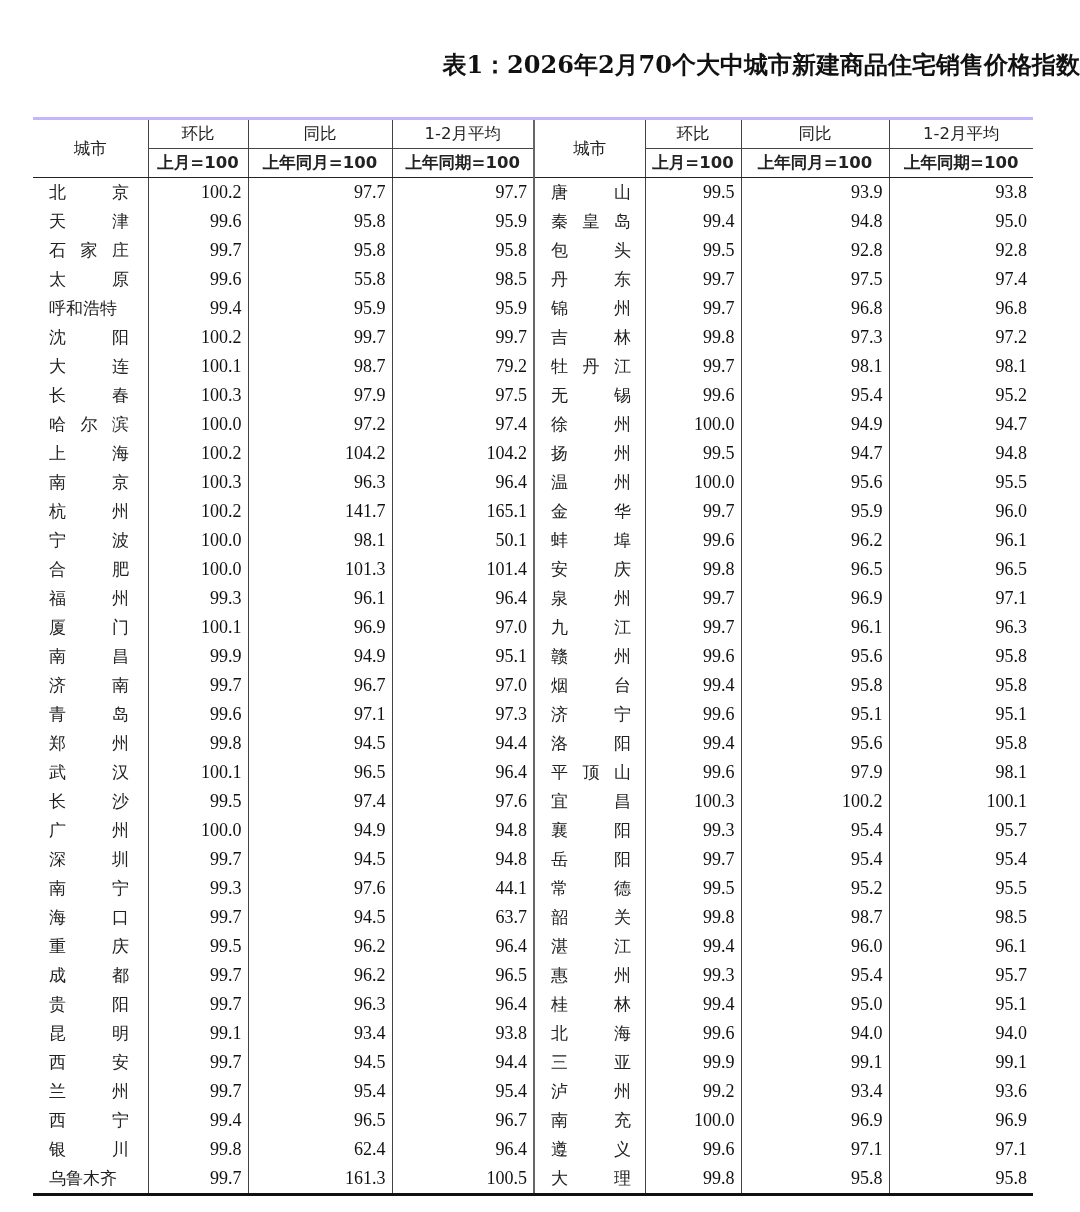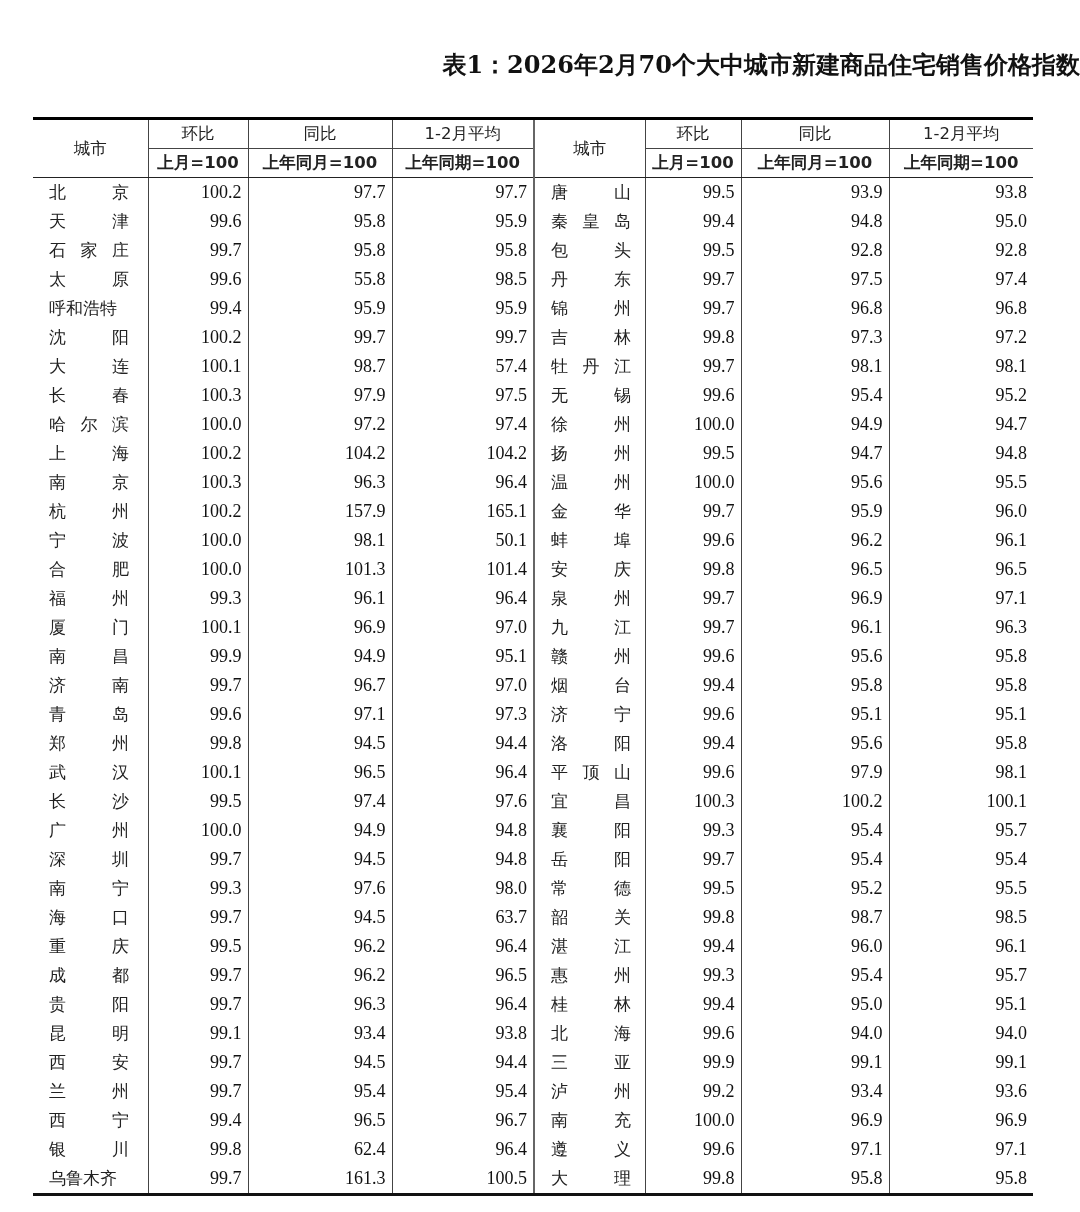--- a/index.html
+++ b/index.html
@@ -1,19 +1,19 @@
 <!DOCTYPE html>
 <html><head>
 <meta charset="utf-8">
 <style>
   html, body { margin:0; padding:0; background:#ffffff; }
   body { width:1080px; height:1212px; position:relative; font-family:"DejaVu Serif","Liberation Serif",serif; color:#111; overflow:hidden; }
   .title { position:absolute; top:26px; left:0; width:1080px; text-align:right; font-size:24px; font-weight:bold; font-family:"DejaVu Serif","Liberation Serif",serif; letter-spacing:0px;margin-top:23px; }
   table.idx { position:absolute; top:117px; left:33px; width:1000px; border-collapse:collapse; table-layout:fixed; font-family:"Liberation Serif","DejaVu Serif",serif; font-size:18px; }
-  table.idx { border-top:3px solid #000000; border-bottom:3px solid #111; }
+  table.idx { border-top:3px solid #c4b5fd; border-bottom:3px solid #111; }
   table.idx th { font-weight:normal; font-size:18px; height:28px; padding:0; text-align:center; color:#222; border-left:1px solid #444; border-bottom:1px solid #444; white-space:nowrap; font-family:"DejaVu Sans","Liberation Sans",sans-serif; font-size:16.5px; }
   table.idx th.first { border-left:none; }
   table.idx th.sub { border-bottom:1.5px solid #222;font-weight:bold; }
   table.idx th.cityh { border-bottom:1.5px solid #222; }
   table.idx td { height:29px; padding:0 6px 0 0; text-align:right; border-left:1px solid #444; white-space:nowrap; font-size:18px; color:#111; }
   table.idx td.city { text-align:left; padding:0 0 0 16px; border-left:1px solid #555; font-family:"DejaVu Sans","Liberation Sans",sans-serif; font-size:17px; color:#222; }
   table.idx td.city.first { border-left:none; }
   .cn { display:flex; justify-content:space-between; width:80px; }
   .cn span { display:inline-block; }
   .divider { border-left:2px solid #666 !important; }
@@ -181,21 +181,21 @@
       </tr>
       <tr>
         <td class="city first">
           <span class="cn">
             <span>大</span>
             <span>连</span>
           </span>
         </td>
         <td>100.1</td>
         <td>98.7</td>
-        <td>57.4</td>
+        <td>79.2</td>
         <td class="city divider">
           <span class="cn">
             <span>牡</span>
             <span>丹</span>
             <span>江</span>
           </span>
         </td>
         <td>99.7</td>
         <td>98.1</td>
         <td>98.1</td>
@@ -282,21 +282,21 @@
         <td>95.5</td>
       </tr>
       <tr>
         <td class="city first">
           <span class="cn">
             <span>杭</span>
             <span>州</span>
           </span>
         </td>
         <td>100.2</td>
-        <td>157.9</td>
+        <td>141.7</td>
         <td>165.1</td>
         <td class="city divider">
           <span class="cn">
             <span>金</span>
             <span>华</span>
           </span>
         </td>
         <td>99.7</td>
         <td>95.9</td>
         <td>96.0</td>
@@ -544,21 +544,21 @@
       </tr>
       <tr>
         <td class="city first">
           <span class="cn">
             <span>南</span>
             <span>宁</span>
           </span>
         </td>
         <td>99.3</td>
         <td>97.6</td>
-        <td>98.0</td>
+        <td>44.1</td>
         <td class="city divider">
           <span class="cn">
             <span>常</span>
             <span>德</span>
           </span>
         </td>
         <td>99.5</td>
         <td>95.2</td>
         <td>95.5</td>
       </tr>

